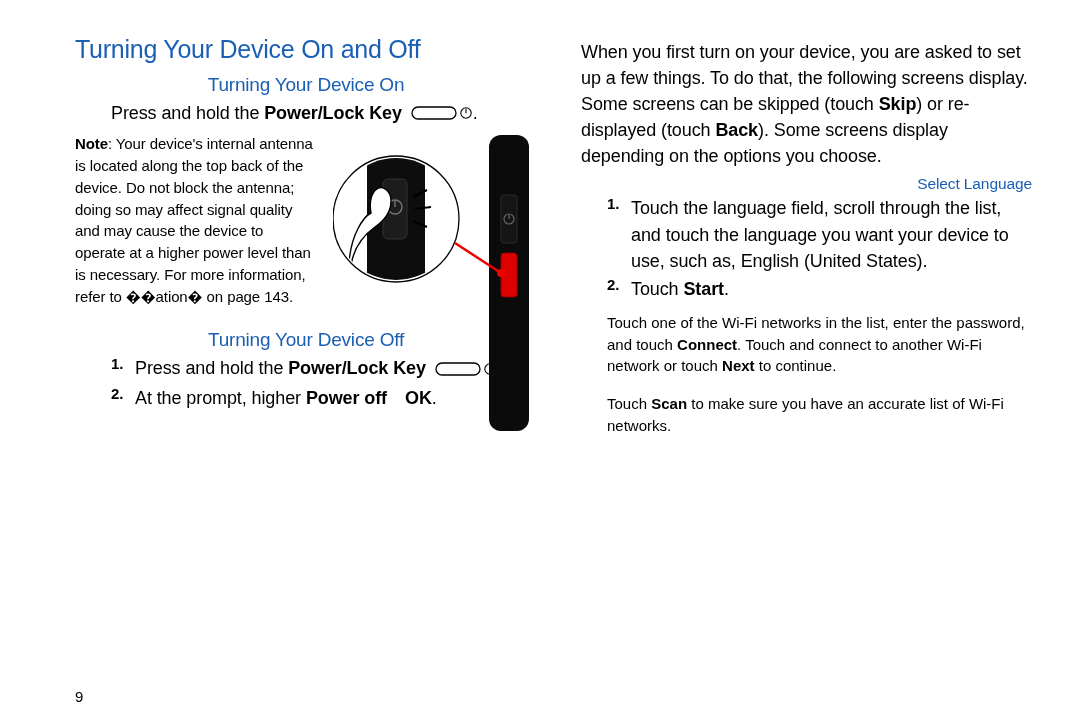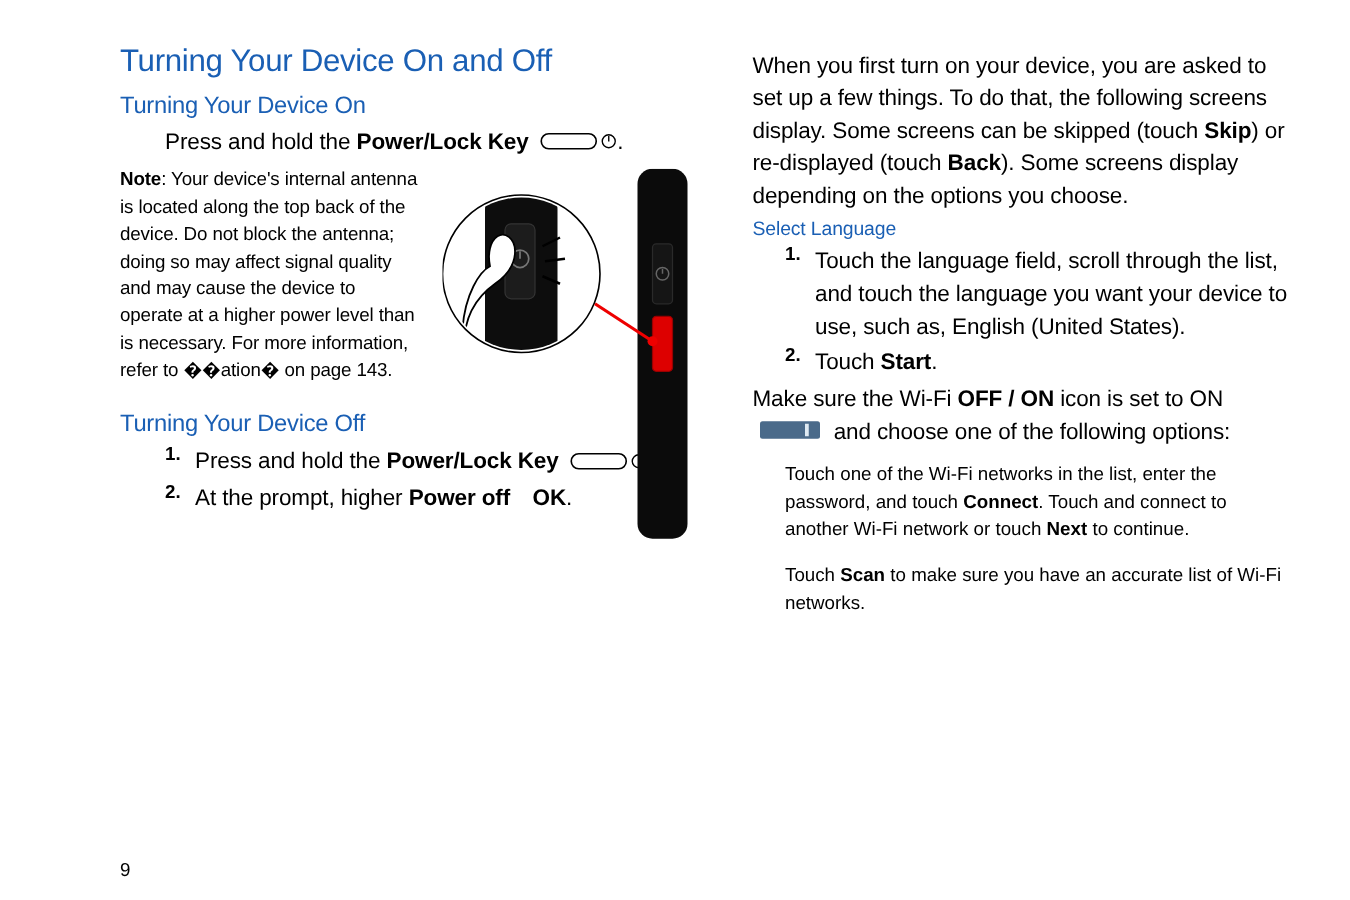--- a/index.html
+++ b/index.html
@@ -1,23 +1,23 @@
 <!DOCTYPE html>
 <html><head>
   <meta charset="utf-8">
   <style>
     * { box-sizing: border-box; margin: 0; padding: 0; }
     html, body { width: 1080px; height: 720px; font-family: Arial, Helvetica, sans-serif; color: #000; background: #fff; }
-    .page { display: flex; padding: 35px 48px 20px 96px; gap: 34px; width: 100%; height: 100%; }
+    .page { display: flex; padding: 35px 48px 20px 75px; gap: 34px; width: 100%; height: 100%; }
     .col { flex: 1; position: relative; }
     .col-left { flex: 0 0 462px; }
     .col-right { flex: 1; }
     h1 { color: #1a5fb4; font-weight: 400; font-size: 25px; letter-spacing: -0.25px; margin-bottom: 10px; }
-    h2 { color: #1a5fb4; font-weight: 400; font-size: 19px; letter-spacing: -0.2px; margin-bottom: 4px; margin-top: 2px; }
-    h3 { color: #1a5fb4; font-weight: 400; font-size: 15.5px; letter-spacing: -0.1px; margin-top: 6px; margin-bottom: 2px; padding-left: 10px; }
+    h2 { color: #1a5fb4; font-weight: 400; font-size: 19px; letter-spacing: -0.2px; margin-bottom: 4px; margin-top: 2px; text-align: center; }
+    h3 { color: #1a5fb4; font-weight: 400; font-size: 15.5px; letter-spacing: -0.1px; margin-top: 6px; margin-bottom: 2px; padding-left: 10px; text-align: right; }
     p, .step-text { font-size: 18px; line-height: 1.45; letter-spacing: -0.1px; }
     .indent1 { padding-left: 36px; }
     .note-block { margin-top: 6px; font-size: 15px; line-height: 1.45; max-width: 240px; }
     .step { display: flex; padding-left: 36px; margin-top: 2px; }
     .step-num { width: 24px; font-weight: 700; font-size: 15px; }
     .step-text { flex: 1; }
     b { font-weight: 700; }
     .pagenum { position: absolute; bottom: -5px; left: 0; font-size: 15px; }
     .power-key-icon { display: inline-block; vertical-align: middle; margin-left: 4px; }
     .power-key-svg { width: 62px; height: 14px; }
@@ -131,30 +131,20 @@
     </div>
 
     <div class="step">
       <div class="step-num">2.</div>
       <div class="step-text">
         <span>Touch </span><b>Start</b><span>.</span>
       </div>
     </div>
 
 
-    <p class="wifi-body">
-      <span>Make sure the Wi-Fi </span><b>OFF / ON</b><span> icon is set to ON </span>
-      <span class="toggle-svg">
-        <svg width="48" height="16" viewBox="0 0 48 16">
-          <rect x="0" y="1" width="48" height="14" rx="2" fill="#4a6a8a"></rect>
-          <rect x="36" y="3" width="3" height="10" fill="#dfeaf3"></rect>
-        </svg>
-      </span>
-      <span> and choose one of the following options:</span>
-    </p>
 
     <div class="wifi-opts">
       <div class="wifi-opt">
         <span>Touch one of the Wi-Fi networks in the list, enter the password, and touch </span><b>Connect</b><span>. Touch and connect to another Wi-Fi network or touch </span><b>Next</b><span> to continue.</span>
       </div>
       <div class="wifi-opt">
         <span>Touch </span><b>Scan</b><span> to make sure you have an accurate list of Wi-Fi networks.</span>
       </div>
     </div>
 

